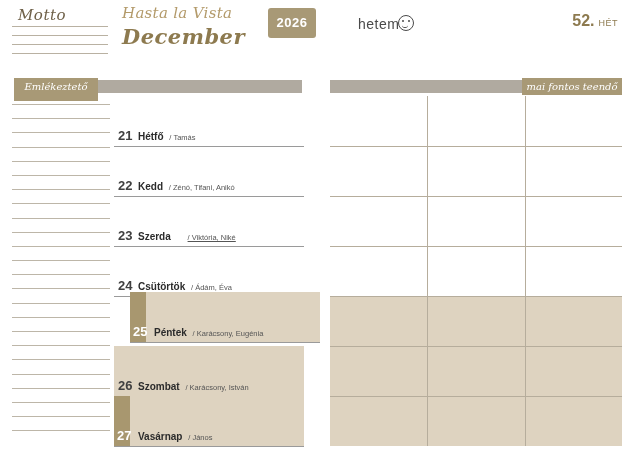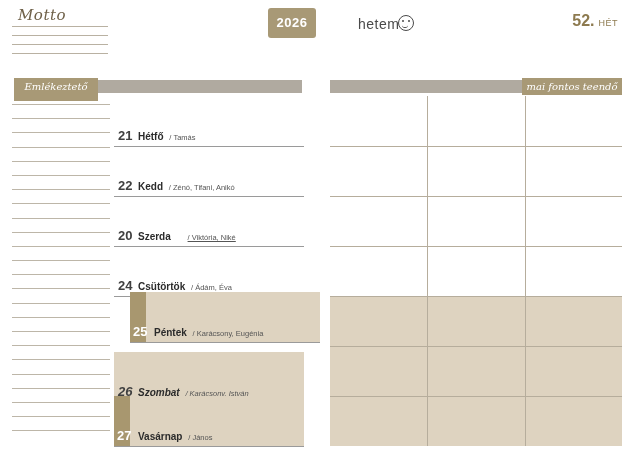--- a/index.html
+++ b/index.html
@@ -64,20 +64,22 @@
 
   <div class="hdr">
     <div class="motto">Motto</div>
     <div class="motto-rules">
         <div></div>
         <div></div>
         <div></div>
         <div></div>
       </div>
 
+    <div class="hasta">Hasta la Vista</div>
+    <div class="month">December</div>
 
     <div class="yearbox">
       <span>2026</span>
     </div>
 
     <div class="weekword">hetem</div>
     <div class="smiley">
         <i class="l"></i>
         <i class="r"></i>
         <u></u>
@@ -128,33 +130,33 @@
   <div class="days" id="days">
       <div class="day" style="top: 0px;">
         <div class="num">21</div>
         <div class="nm">Hétfő <span class="saints" style="position: static; margin-left: 3px;">/ Tamás</span></div>
       </div>
       <div class="day" style="top: 50px;">
         <div class="num">22</div>
         <div class="nm">Kedd <span class="saints" style="position: static; margin-left: 3px;">/ Zénó, Tifani, Anikó</span></div>
       </div>
       <div class="day" style="top: 100px;">
-        <div class="num">20</div>
+        <div class="num">23</div>
         <div class="nm">Szerda <span class="saints" style="position: static; margin-left: 14px; text-decoration: underline;">/ Viktória, Niké</span></div>
       </div>
       <div class="day" style="top: 150px;">
         <div class="num">24</div>
         <div class="nm">Csütörtök <span class="saints" style="position: static; margin-left: 3px;">/ Ádám, Éva</span></div>
       </div>
       <div class="day shaded" style="top: 196px; margin-left: 16px;">
         <div class="numbar"></div>
         <div class="num onbar">25</div>
         <div class="nm">Péntek <span class="saints" style="position: static; margin-left: 3px;">/ Karácsony, Eugénia</span></div>
       </div>
-      <div class="day shaded" style="top: 256px; font-style: italic;">
+      <div class="day shaded" style="top: 250px;">
         <div class="num">26</div>
         <div class="nm">Szombat <span class="saints" style="position: static; margin-left: 3px;">/ Karácsony, István</span></div>
       </div>
       <div class="day shaded" style="top: 300px;">
         <div class="numbar"></div>
         <div class="num onbar">27</div>
         <div class="nm">Vasárnap <span class="saints" style="position: static; margin-left: 3px;">/ János</span></div>
       </div>
     </div>
 

